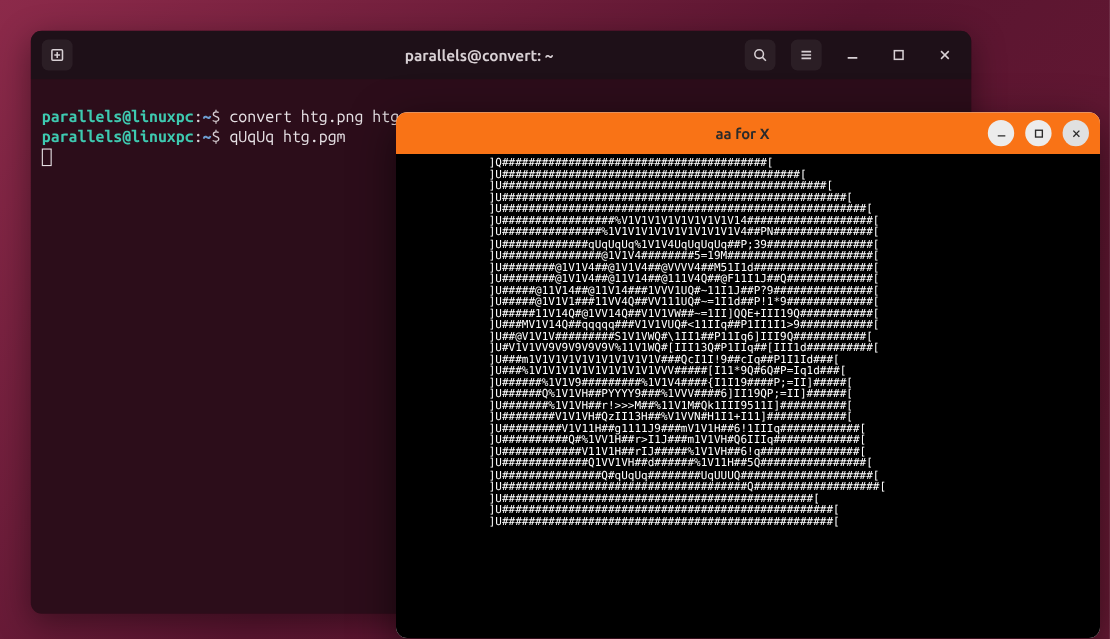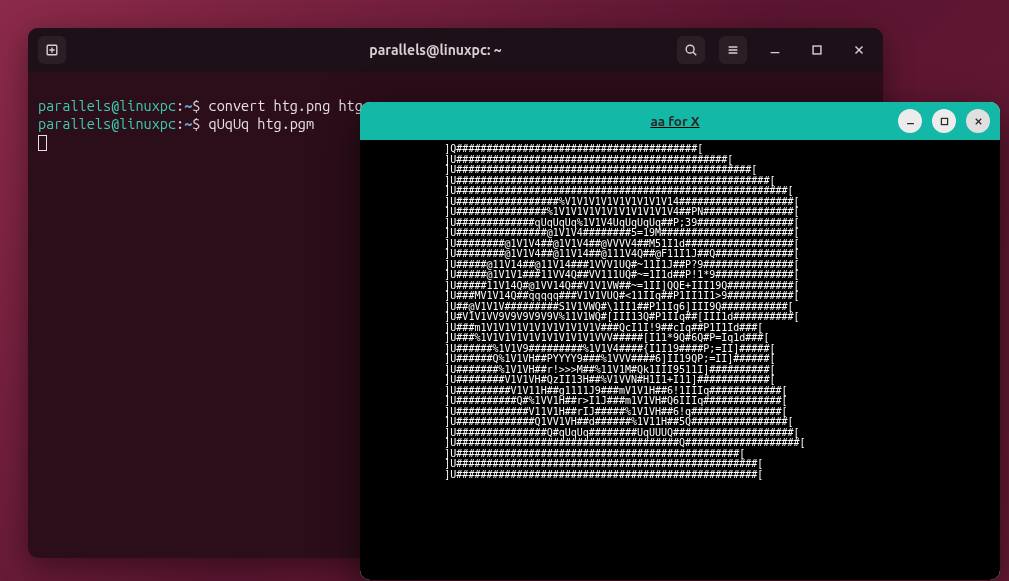--- a/index.html
+++ b/index.html
@@ -64,21 +64,21 @@
   }
   .tb-btn.plain { background: transparent; }
   .tb-btn svg { width: 14px; height: 14px; stroke: currentColor; fill: none; stroke-width: 1.6; }
   .terminal-body {
     padding: 6px 10px;
     font-size: 14.5px;
     line-height: 1.28;
     white-space: pre;
     color: #fff;
   }
-  .prompt-user { color: #3ec9b0; font-weight: normal; }
+  .prompt-user { color: #3ec9b0; font-weight: bold; }
   .prompt-colon { color: #d8d0d4; }
   .prompt-path { color: #6e9dd0; font-weight: bold; }
   .prompt-cmd { color: #e6e0e4; }
   .cursor {
     display: inline-block;
     width: 9px;
     height: 16px;
     border: 1px solid #e6e0e4;
     vertical-align: text-bottom;
   }
@@ -92,26 +92,25 @@
     height: 478px;
     background: #fff;
     border-radius: 10px;
     overflow: hidden;
     box-shadow: 0 12px 40px rgba(0,0,0,0.55);
     display: flex;
     flex-direction: column;
   }
   .aaview-titlebar {
     height: 38px;
-    background: #14b8a6;
+    background: #f97316;
     display: flex;
     align-items: center;
     padding: 0 10px;
     border-bottom: 0;
-    text-decoration: underline;
   }
   .aa-left { width: 100px; }
   .aa-center {
     flex: 1;
     text-align: center;
     font-family: "Ubuntu", "Cantarell", sans-serif;
     font-size: 13.5px;
     font-weight: 700;
     color: #2b2b2b;
   }
@@ -154,21 +153,21 @@
   <div class="terminal-titlebar">
     <div class="tb-left">
       <div class="tb-btn">
         <svg viewBox="0 0 16 16">
             <rect x="2.5" y="2.5" width="11" height="11" rx="1"></rect>
             <line x1="8" y1="5" x2="8" y2="11"></line>
             <line x1="5" y1="8" x2="11" y2="8"></line>
           </svg>
       </div>
     </div>
-    <div class="tb-center">parallels@linuxpc: ~</div>
+    <div class="tb-center">parallels@convert: ~</div>
     <div class="tb-right">
       <div class="tb-btn">
         <svg viewBox="0 0 16 16">
             <circle cx="7" cy="7" r="4.5"></circle>
             <line x1="10.5" y1="10.5" x2="14" y2="14"></line>
           </svg>
       </div>
       <div class="tb-btn">
         <svg viewBox="0 0 16 16">
             <line x1="3" y1="4.5" x2="13" y2="4.5"></line>

